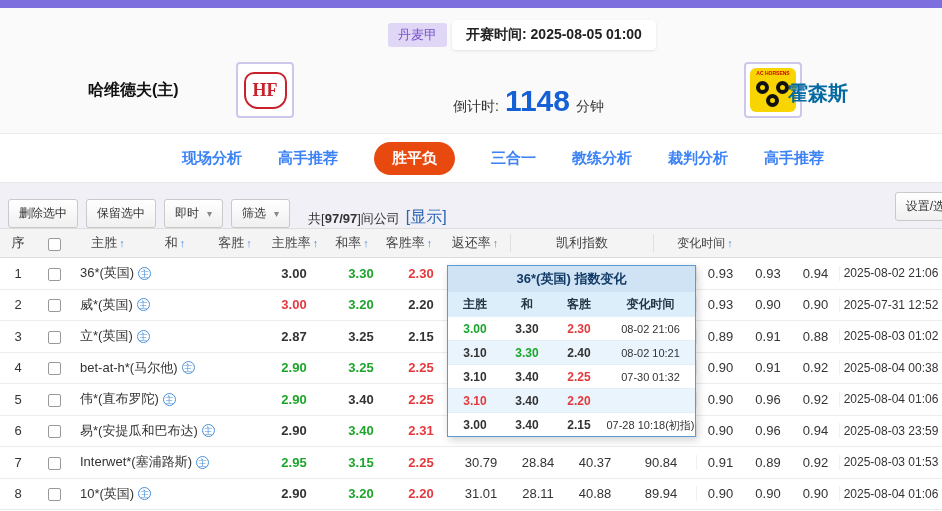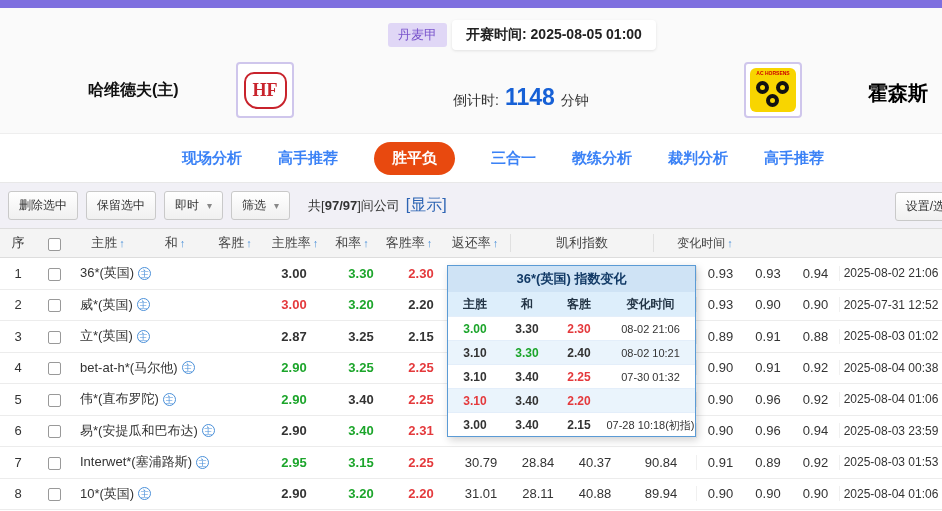--- a/index.html
+++ b/index.html
@@ -10,43 +10,43 @@
   
   .topbar { height: 8px; background: #7e6fdf; }
 
   
   .matchhead { position: relative; height: 125px; background: #fafafa; }
   .league-badge { position: absolute; left: 388px; top: 15px; background: #e0d7f6; color: #7a55cc;
     font-size: 13px; padding: 3px 10px; border-radius: 3px; }
   .kickoff { position: absolute; left: 452px; top: 12px; background: #fff; border-radius: 4px;
     padding: 6px 14px; font-size: 14px; font-weight: bold; color: #222; box-shadow: 0 1px 3px rgba(0,0,0,.1); }
   .home-name { position: absolute; left: 88px; top: 72px; font-size: 16px; font-weight: bold; color: #111; }
-  .away-name { position: absolute; left: 868px; top: 72px; font-size: 20px; font-weight: bold; color: #000000; }
+  .away-name { position: absolute; left: 788px; top: 72px; font-size: 20px; font-weight: bold; color: #0369a1; }
   .logo-box { position: absolute; top: 54px; width: 58px; height: 56px; background: #fff;
     border: 2px solid #cfc6ec; border-radius: 4px; display: flex; align-items: center; justify-content: center; }
   .logo-home { left: 236px; } .logo-away { left: 744px; }
   .hf-emblem { color: #c8232c; font-weight: bold; font-size: 18px; border: 2px solid #c8232c;
     border-radius: 10px 10px 14px 14px; padding: 6px 7px; font-family: "Liberation Serif", serif; }
   .horsens { width: 46px; height: 44px; background: #f8d500; border-radius: 6px; position: relative; }
   .horsens .ring { position: absolute; width: 13px; height: 13px; border: 4px solid #111; border-radius: 50%; }
   .ring1 { left: 6px; top: 13px; } .ring2 { left: 26px; top: 13px; } .ring3 { left: 16px; top: 26px; }
   .horsens .ltext { position: absolute; top: 2px; left: 0; right: 0; text-align: center; font-size: 5px; color: #c00; font-weight: bold; }
   .countdown { position: absolute; left: 453px; top: 76px; display: flex; align-items: baseline; gap: 6px;
     font-size: 14px; color: #333; }
-  .countdown-num { font-size: 23px; font-weight: bold; color: #1660d6; }
+  .countdown-num { font-size: 30px; font-weight: bold; color: #1660d6; }
 
   
   .navbar { height: 50px; background: #fff; border-top: 1px solid #eee; border-bottom: 1px solid #e8e8e8;
     display: flex; align-items: center; padding-left: 182px; gap: 36px; }
   .tab { font-size: 15px; font-weight: bold; color: #3b82f6; cursor: pointer; white-space: nowrap; }
   .tab.active { background: #e8490f; color: #fff; border-radius: 17px; padding: 7px 18px; }
 
   
   .toolbar { height: 46px; background: #f1f0f6; border-bottom: 1px solid #ddd;
-    display: flex; align-items: center; padding: 0 8px; position: relative; }
+    display: flex; align-items: flex-end; padding: 0 8px; position: relative; }
   .btn { background: linear-gradient(#fff, #f0f0f0); border: 1px solid #c9c9c9; border-radius: 3px;
     font-size: 12px; color: #333; padding: 5px 10px; margin-right: 8px; cursor: pointer; white-space: nowrap; }
   .caret { color: #888; font-size: 10px; margin-left: 8px; }
   .count { font-size: 13px; color: #333; margin-left: 10px; }
   .count .num { font-weight: bold; }
   .show-link { color: #2d64b3; margin-left: 6px; cursor: pointer; }
   .settings { position: absolute; right: -14px; top: 9px; margin: 0; }
 
   
   .thead { display: flex; height: 29px; background: #f4f4f4; border-bottom: 1px solid #ddd;

